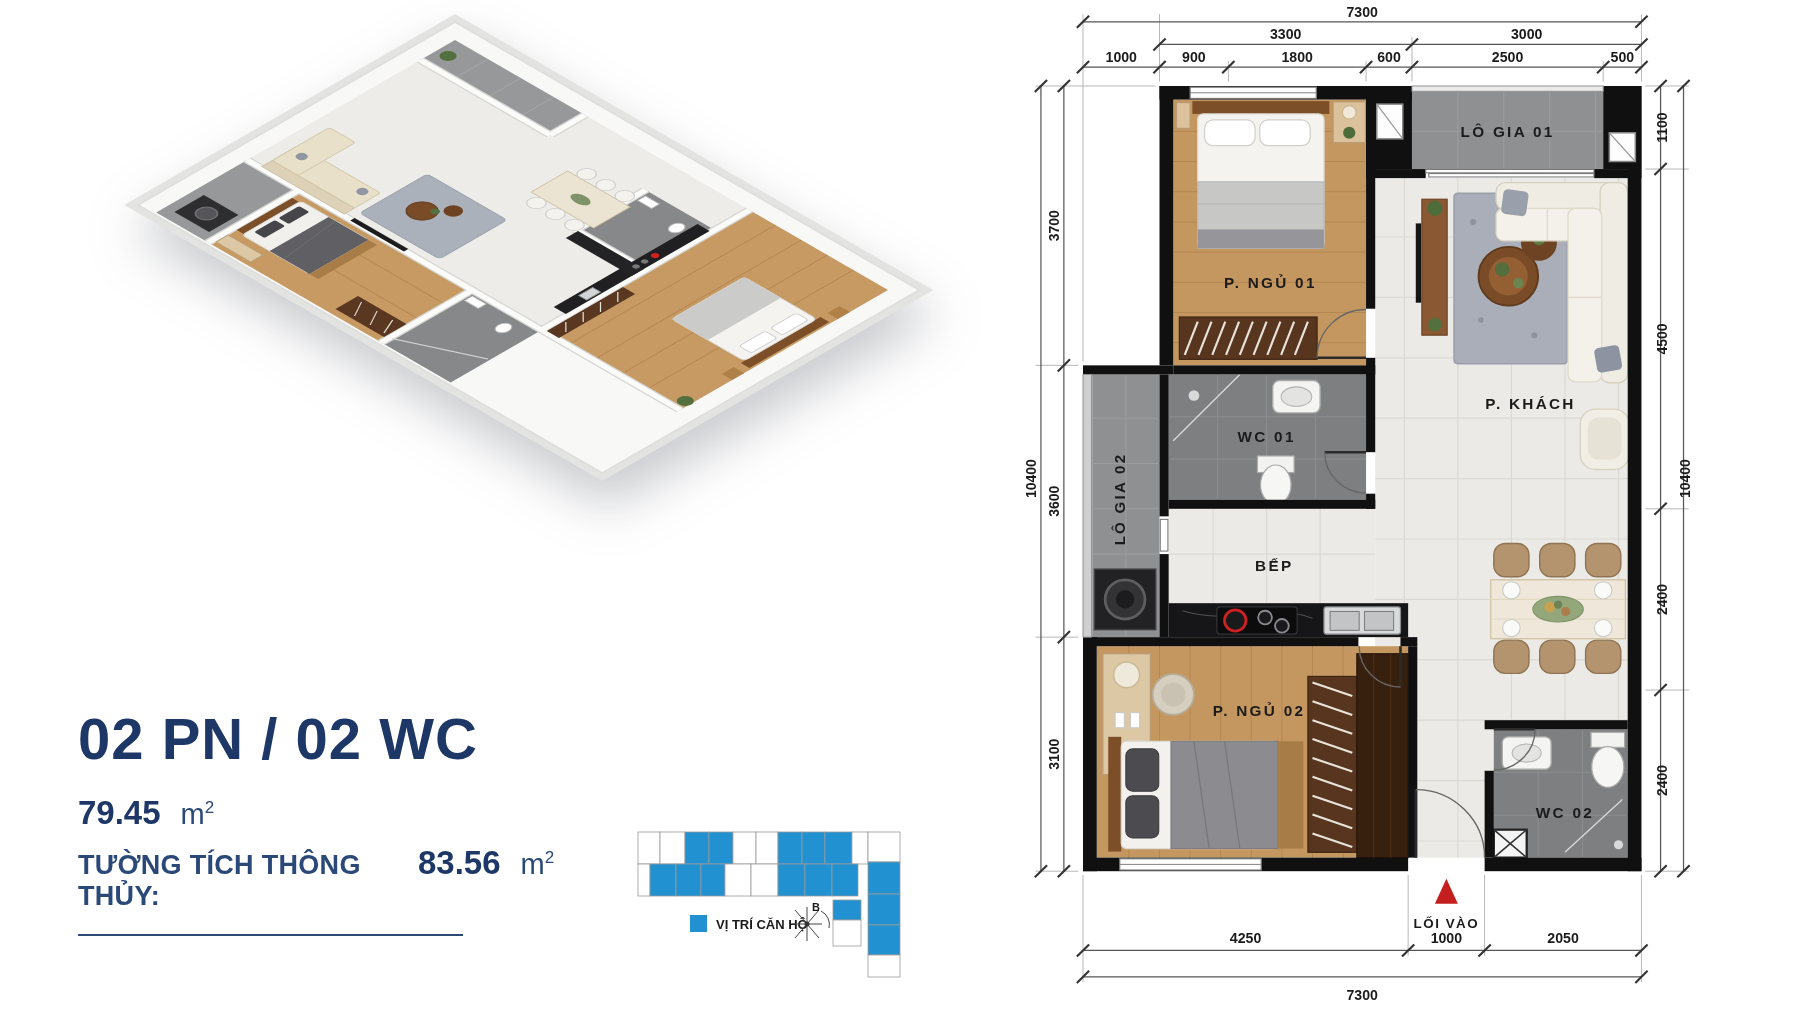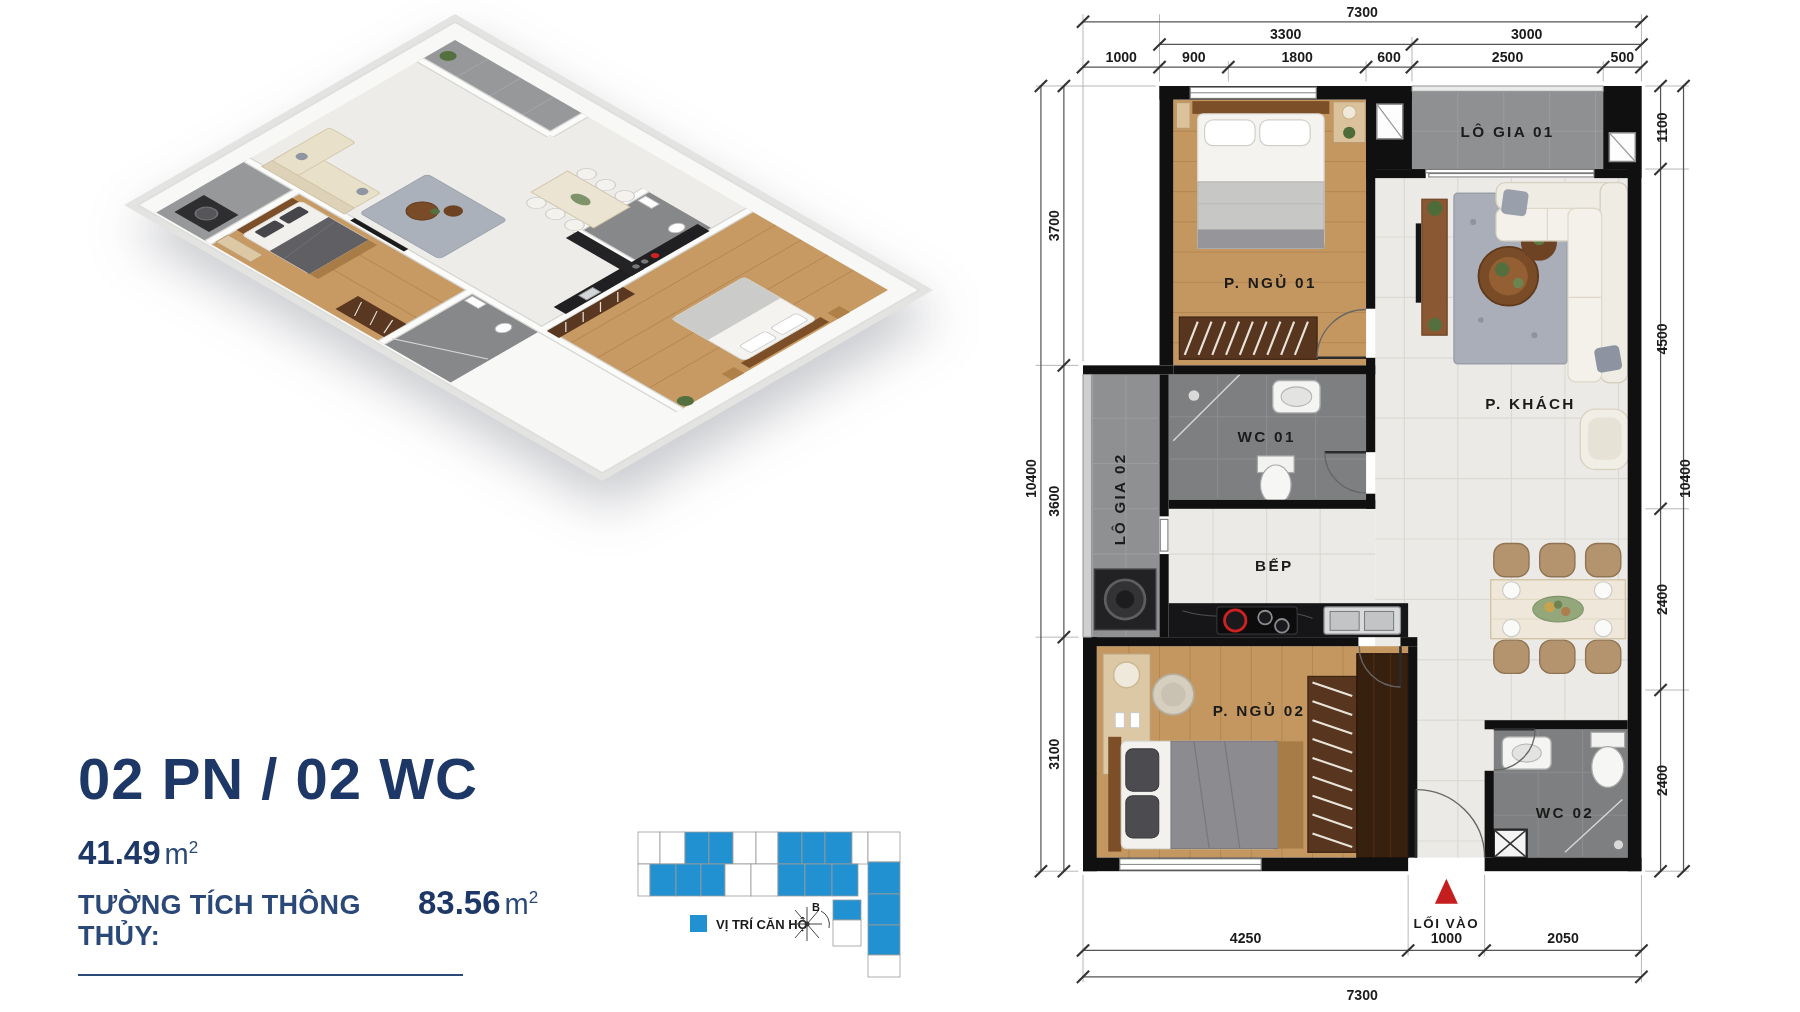--- a/index.html
+++ b/index.html
@@ -2,27 +2,27 @@
 <html><head>
 <meta charset="utf-8">
 <style>
   html,body{margin:0;padding:0;background:#fff;}
   .page{position:relative;width:1800px;height:1012px;background:#ffffff;overflow:hidden;
         font-family:"Liberation Sans",sans-serif;}
   
   .render3d{position:absolute;left:25px;top:0;
             filter:drop-shadow(6px 26px 26px rgba(45,50,65,.26));}
   
-  .summary{position:absolute;left:78px;top:750px;width:560px;}
+  .summary{position:absolute;left:78px;top:710px;width:560px;}
   .summary-title{font-size:58px;font-weight:bold;color:#1d3766;letter-spacing:1px;line-height:1;}
   .area-rows{margin-top:26px;display:flex;flex-direction:column;gap:12px;}
   .area-row{display:flex;align-items:baseline;}
   .area-label{width:340px;font-size:27px;font-weight:bold;color:#2a4878;letter-spacing:.3px;}
   .area-value{font-size:33px;font-weight:bold;color:#1d3766;}
-  .area-unit{font-size:29px;color:#2a4878;margin-left:4px;font-weight:normal;}
+  .area-unit{font-size:29px;color:#2a4878;margin-left:20px;font-weight:normal;}
   .area-unit sup{font-size:17px;}
   .divider{margin-top:22px;width:385px;height:2px;background:#2c4a78;}
   
   .locator{position:absolute;left:590px;top:812px;}
   .locator text{font-family:"Liberation Sans",sans-serif;}
   
   .plan{position:absolute;left:905px;top:0;}
   .plan text{font-family:"Liberation Sans",sans-serif;font-weight:bold;fill:#1b1b1b;}
   .dim{fill:#1c1c1c;}
 </style>
@@ -149,21 +149,21 @@
 
       <rect x="10" y="300" width="40" height="34" fill="#2e2e30"></rect>
       <circle cx="30" cy="317" r="9" fill="#56565a" stroke="#6e6e72" stroke-width="1.5"></circle>
     </g>
   </svg>
 
   <div class="summary">
     <div class="summary-title">02 PN / 02 WC</div>
     <div class="area-rows">
       <div class="area-row">
-        <span class="area-value">41.49</span>
+        <span class="area-value">79.45</span>
         <span class="area-unit"><span>m</span><sup>2</sup></span>
       </div>
       <div class="area-row">
         <span class="area-label">TƯỜNG TÍCH THÔNG THỦY:</span>
         <span class="area-value">83.56</span>
         <span class="area-unit"><span>m</span><sup>2</sup></span>
       </div>
     </div>
     <div class="divider"></div>
   </div>

